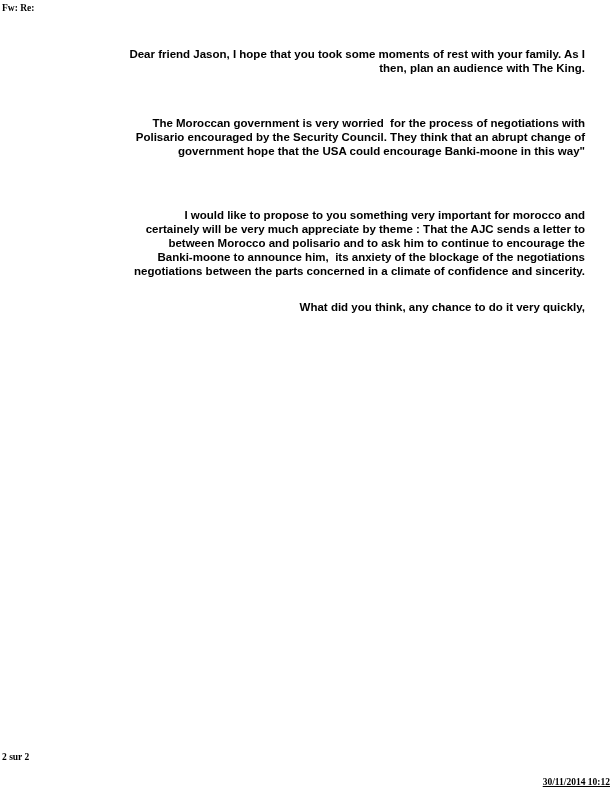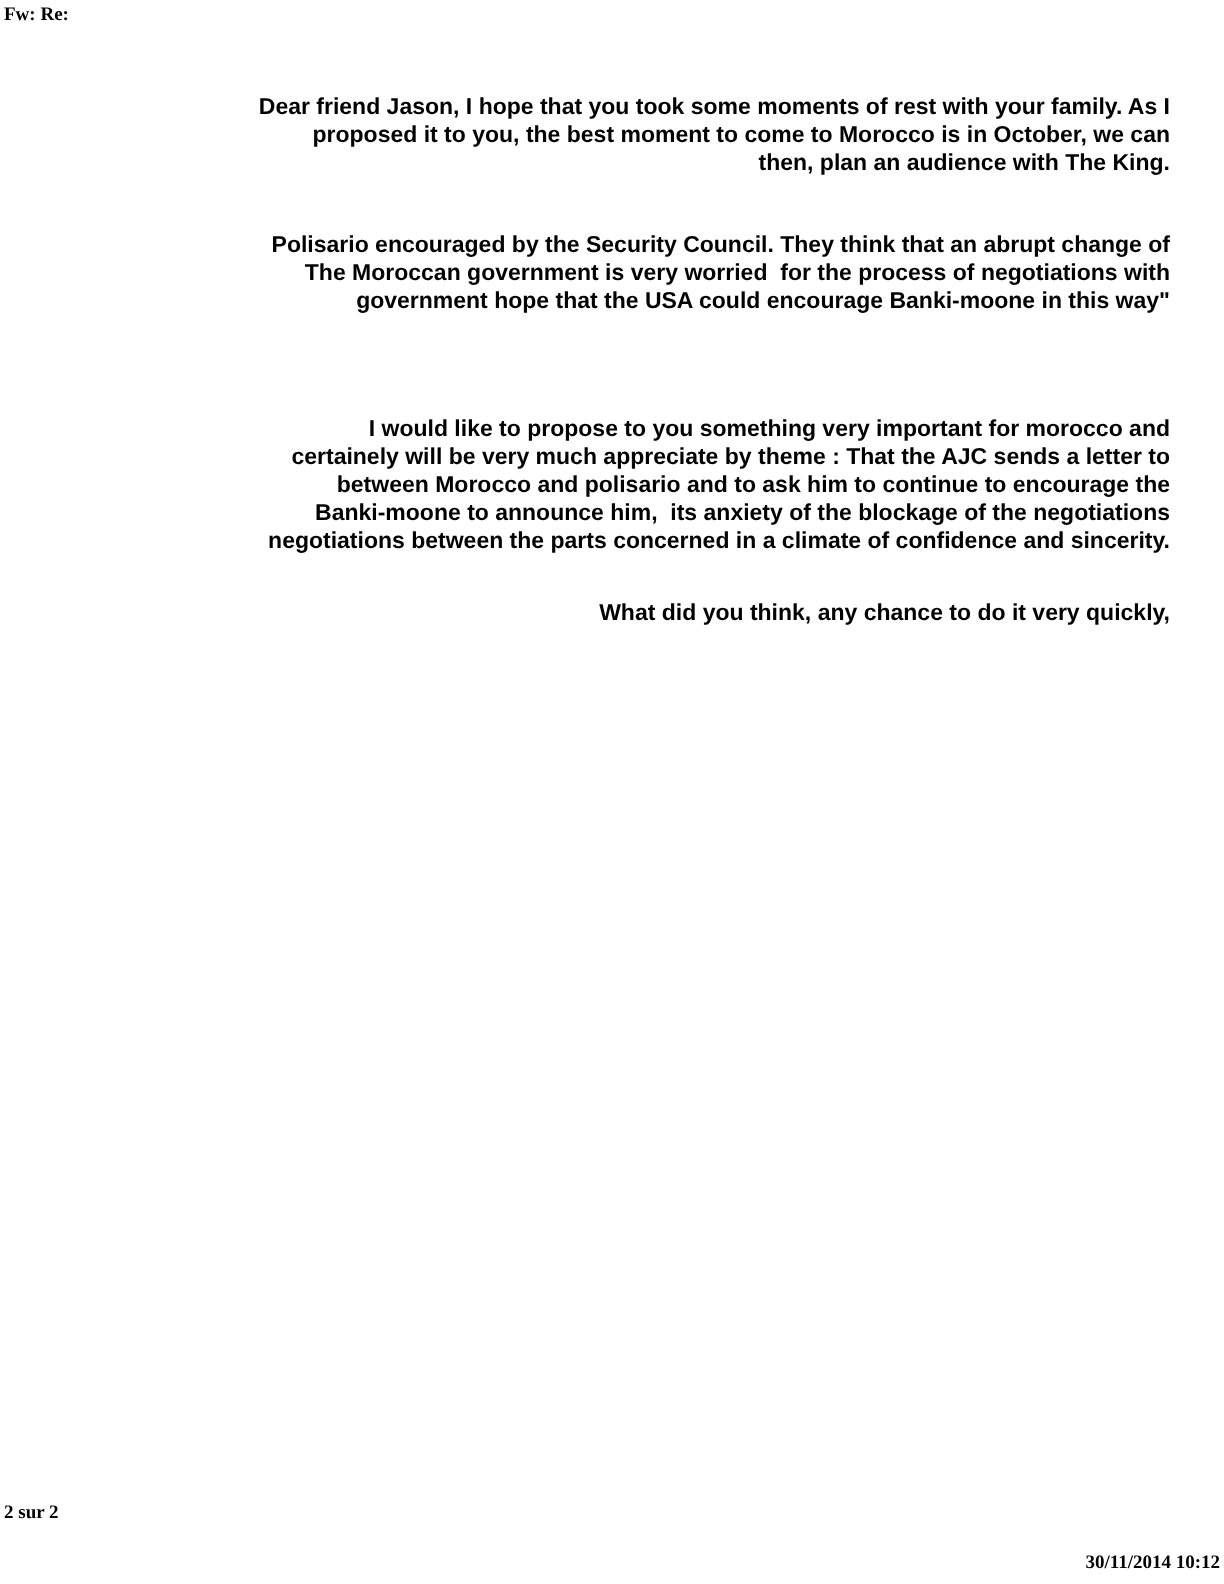--- a/index.html
+++ b/index.html
@@ -17,21 +17,21 @@
     position: absolute;
     font-family: "Liberation Serif", serif;
     font-weight: bold;
     font-size: 9.5px;
     line-height: 11px;
     color: #000000;
     white-space: pre;
   }
   #print-header { left: 2px; top: 3px; }
   #footer-page  { left: 2px; top: 752px; }
-  #footer-date  { right: 2px; top: 777px; text-align: left; }
+  #footer-date  { right: 2px; top: 777px; text-align: left; text-decoration: underline; }
   .email-paragraph {
     position: absolute;
     left: 40px;
     width: 545px;
     font-family: "Liberation Sans", sans-serif;
     font-weight: bold;
     font-size: 11.5px;
     line-height: 13.9px;
     color: #000000;
   }
@@ -41,27 +41,26 @@
   #para-3 { top: 209px; }
   #para-4 { top: 301px; }
 </style>
 </head>
 <body>
 
 <div class="print-meta" id="print-header">Fw: Re:</div>
 
 <div class="email-paragraph" id="para-1">
   <div class="text-line">Dear friend Jason, I hope that you took some moments of rest with your family. As I</div>
-  <div class="text-line">proposed it to you, the best moment to come to Morocco is in October, we can</div>
   <div class="text-line">then, plan an audience with The King.</div>
 </div>
 
 <div class="email-paragraph" id="para-2">
+  <div class="text-line">The Moroccan government is very worried  for the process of negotiations with</div>
   <div class="text-line">Polisario encouraged by the Security Council. They think that an abrupt change of</div>
-  <div class="text-line">The Moroccan government is very worried  for the process of negotiations with</div>
   <div class="text-line">government hope that the USA could encourage Banki-moone in this way"</div>
 </div>
 
 <div class="email-paragraph" id="para-3">
   <div class="text-line">I would like to propose to you something very important for morocco and</div>
   <div class="text-line">certainely will be very much appreciate by theme : That the AJC sends a letter to</div>
   <div class="text-line">between Morocco and polisario and to ask him to continue to encourage the</div>
   <div class="text-line">Banki-moone to announce him,  its anxiety of the blockage of the negotiations</div>
   <div class="text-line">negotiations between the parts concerned in a climate of confidence and sincerity.</div>
 </div>

